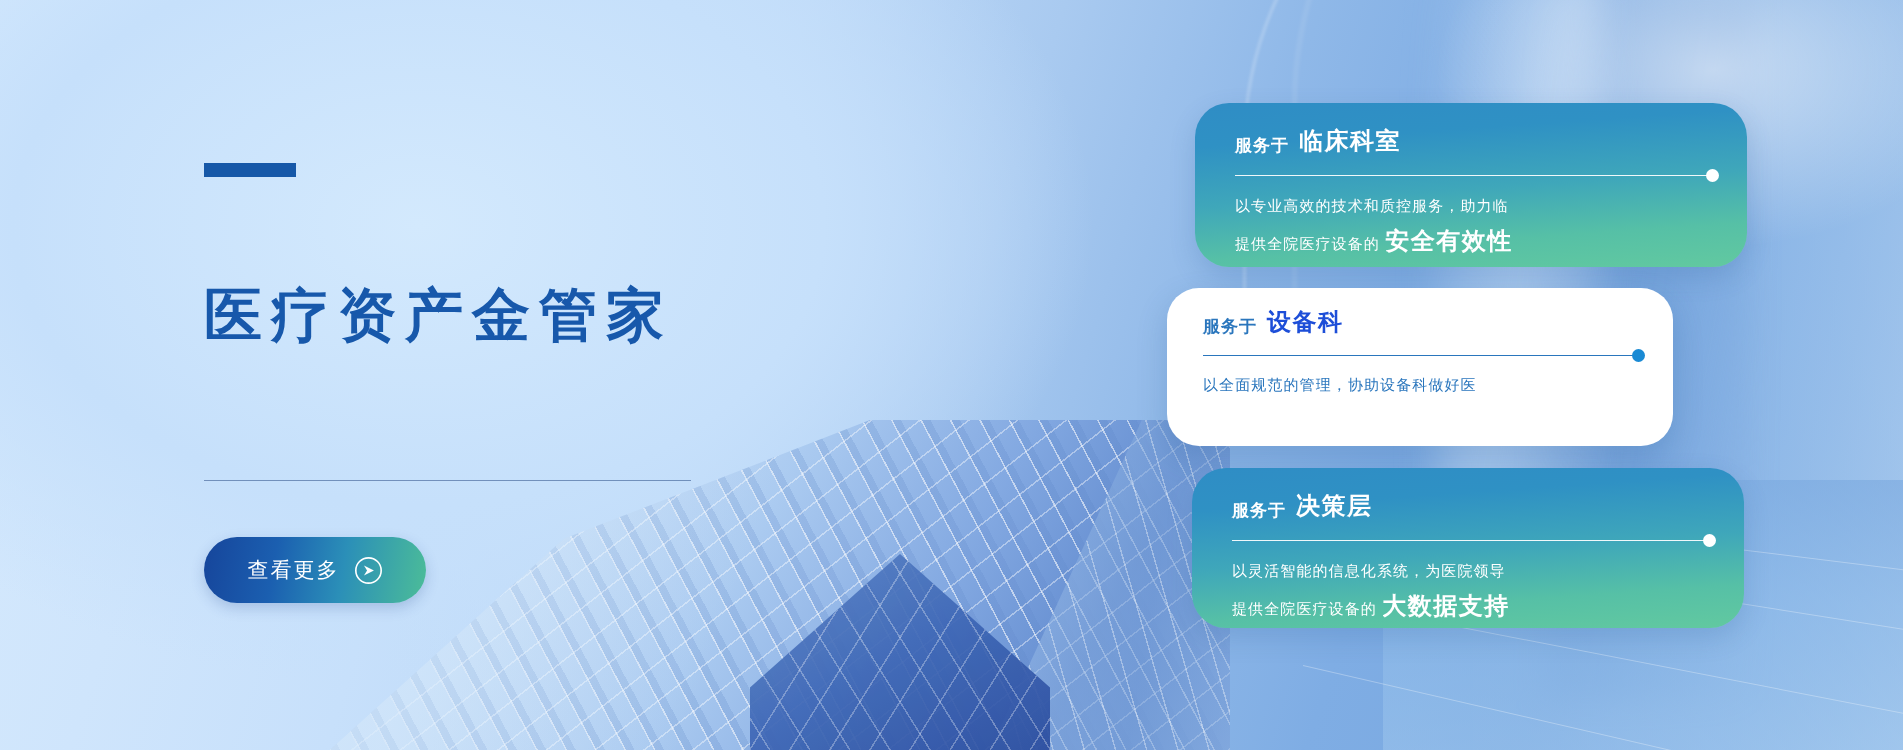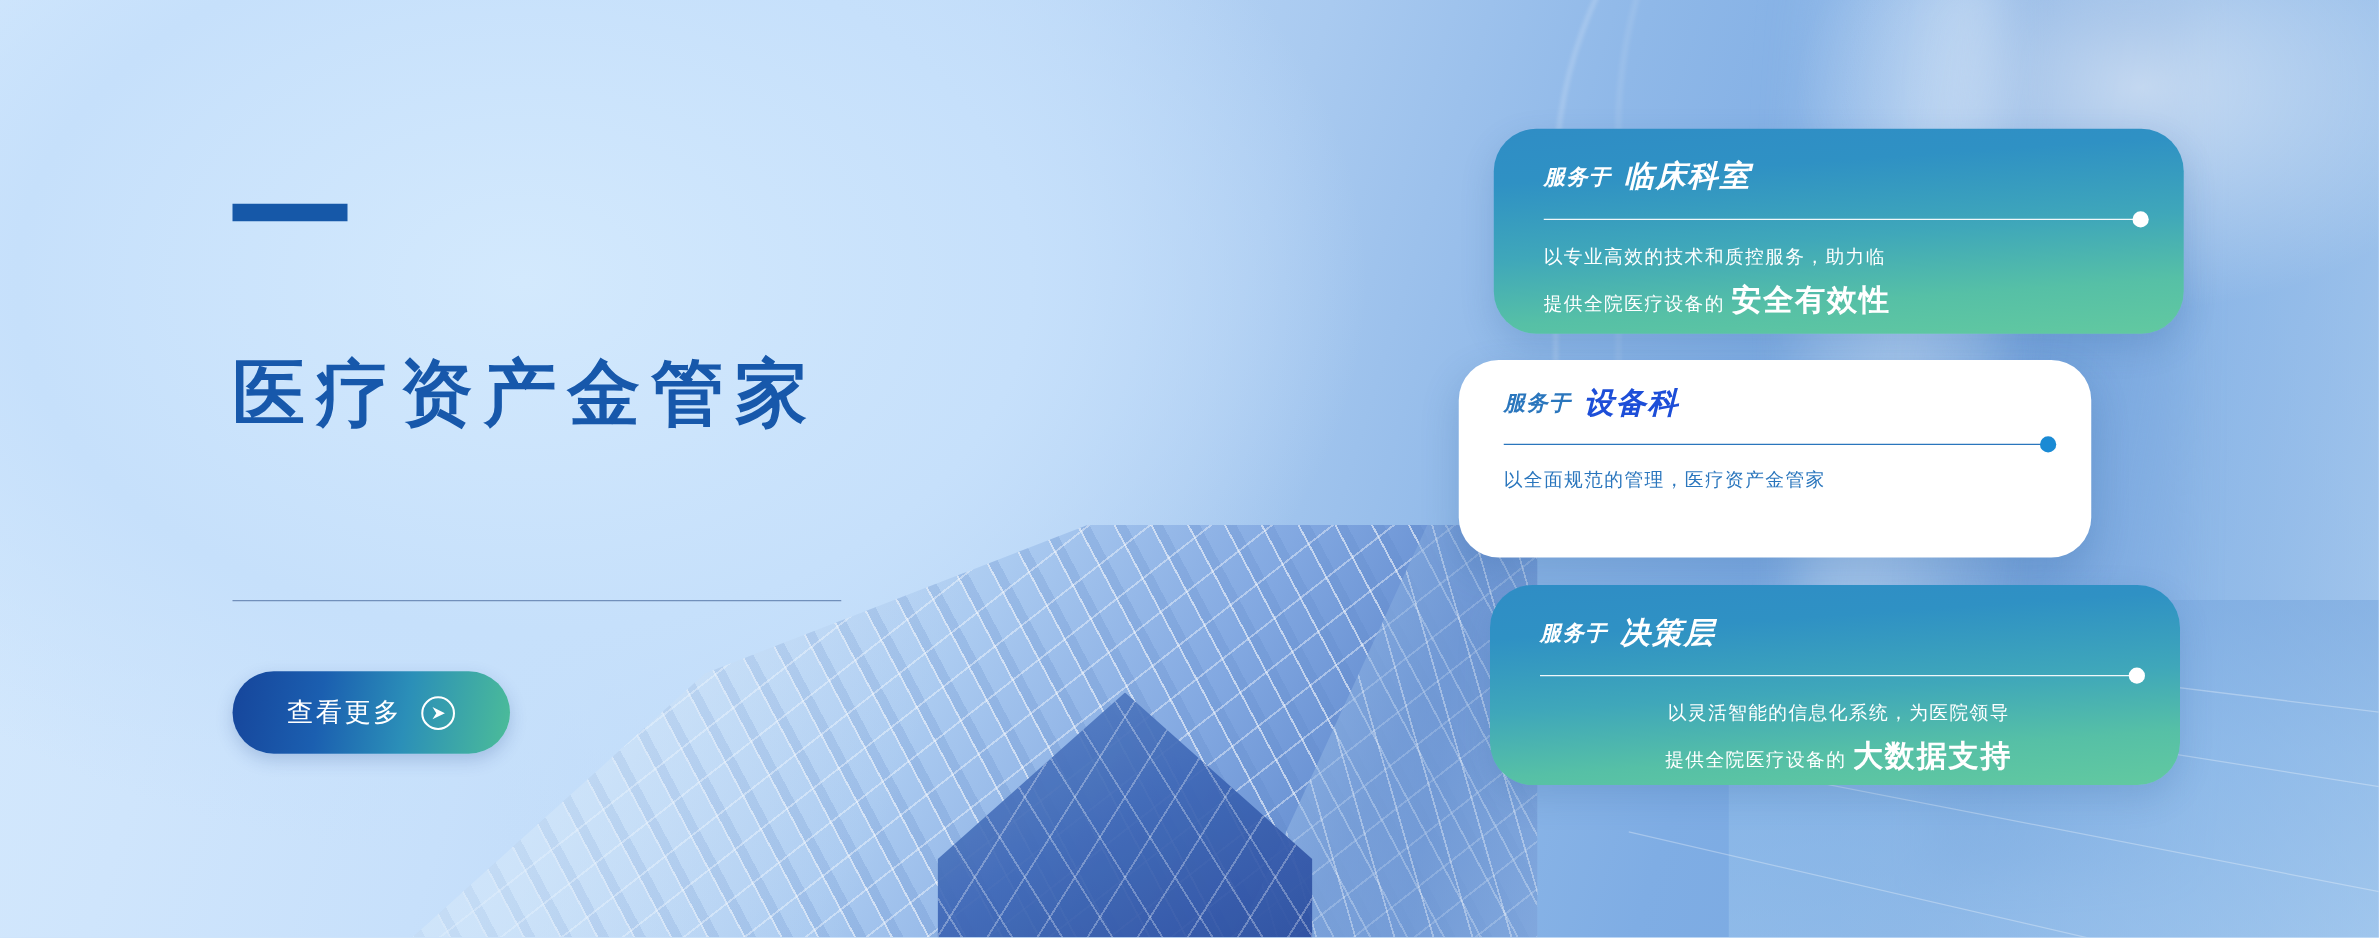--- a/index.html
+++ b/index.html
@@ -98,21 +98,21 @@
     background:linear-gradient(100deg, rgba(168,200,238,.55) 0%, rgba(120,160,216,.60) 50%, rgba(150,188,232,.45) 100%);
     clip-path:polygon(0% 100%, 46% 0%, 100% 0%, 100% 100%);
   }
   .bedge:after{
     content:""; position:absolute; inset:0;
     background-image:repeating-linear-gradient(74deg, rgba(255,255,255,.35) 0 1.4px, rgba(255,255,255,0) 1.4px 30px);
     clip-path:polygon(0% 100%, 46% 0%, 100% 0%, 100% 100%);
   }
 
   
-  .left{ position:absolute; left:186px; top:0; width:620px; height:750px; z-index:5; }
+  .left{ position:absolute; left:204px; top:0; width:620px; height:750px; z-index:5; }
   .accent-bar{ position:absolute; left:0; top:163px; width:92px; height:14px; background:#1658a8; }
   .headline{
     position:absolute; left:0; top:286px;
     font-size:58px; font-weight:bold; color:#1758ab;
     letter-spacing:9px; line-height:1; white-space:nowrap;
   }
   .divider{ position:absolute; left:0; top:480px; width:487px; height:1px; background:#2c4f86; opacity:.55; }
   .cta{
     position:absolute; left:0; top:537px; width:222px; height:66px;
     border-radius:33px; border:none; cursor:pointer;
@@ -124,21 +124,21 @@
   .cta-arrow{ width:29px; height:29px; display:block; }
 
   
   .card{ position:absolute; z-index:6; }
   .c-grad{
     background:linear-gradient(176deg, #2f8dc5 0%, #2f91c4 22%, #3fa7ba 52%, #56c0a6 78%, #62c9a0 100%);
     box-shadow:0 10px 26px rgba(40,90,150,.18);
   }
   .c-white{ background:#ffffff; box-shadow:0 12px 30px rgba(40,90,150,.22); }
 
-  .card-head{ display:flex; align-items:center; white-space:nowrap;font-style:italic; }
+  .card-head{ display:flex; align-items:flex-end; white-space:nowrap; }
   .svc-pre{ font-size:17px; font-weight:bold; letter-spacing:1px; }
   .svc-main{ font-size:24px; font-weight:bold; letter-spacing:1.5px; margin-left:10px; }
 
   .rule-wrap{ position:relative; display:flex; align-items:center; }
   .rule{ flex:1; height:1.6px; }
   .rule-dot{ width:13px; height:13px; border-radius:50%; margin-left:-2px; }
 
   .desc{ font-size:15px; line-height:1.78; letter-spacing:1.1px; white-space:nowrap; }
   .desc .hi{ font-size:24px; font-weight:bold; letter-spacing:1.5px; }
 
@@ -217,34 +217,34 @@
   <div class="card c-white onwhite" style="left:1167px; top:288px; width:506px; height:158px; border-radius:32px; padding:18px 30px 0 36px;">
     <div class="card-head">
       <span class="svc-pre">服务于</span>
       <span class="svc-main">设备科</span>
     </div>
     <div class="rule-wrap" style="margin-top:11px; width:442px;">
       <div class="rule"></div>
         <div class="rule-dot"></div>
     </div>
     <div class="desc" style="margin-top:10px;">
-      <div>以全面规范的管理，医疗资产金管家</div>
+      <div>以全面规范的管理，协助设备科做好医</div>
     </div>
   </div>
 
   <div class="card c-grad ondark" style="left:1192px; top:468px; width:552px; height:160px; border-radius:34px; padding:22px 34px 0 40px;">
     <div class="card-head">
       <span class="svc-pre">服务于</span>
       <span class="svc-main">决策层</span>
     </div>
     <div class="rule-wrap" style="margin-top:12px; width:484px;">
       <div class="rule"></div>
         <div class="rule-dot"></div>
     </div>
-    <div class="desc" style="margin-top:11px;text-align:center;">
+    <div class="desc" style="margin-top:11px;">
       <div>以灵活智能的信息化系统，为医院领导</div>
       <div>
         <span>提供全院医疗设备的</span>
         <span class="hi">大数据支持</span>
       </div>
     </div>
   </div>
 
 </div>
 

